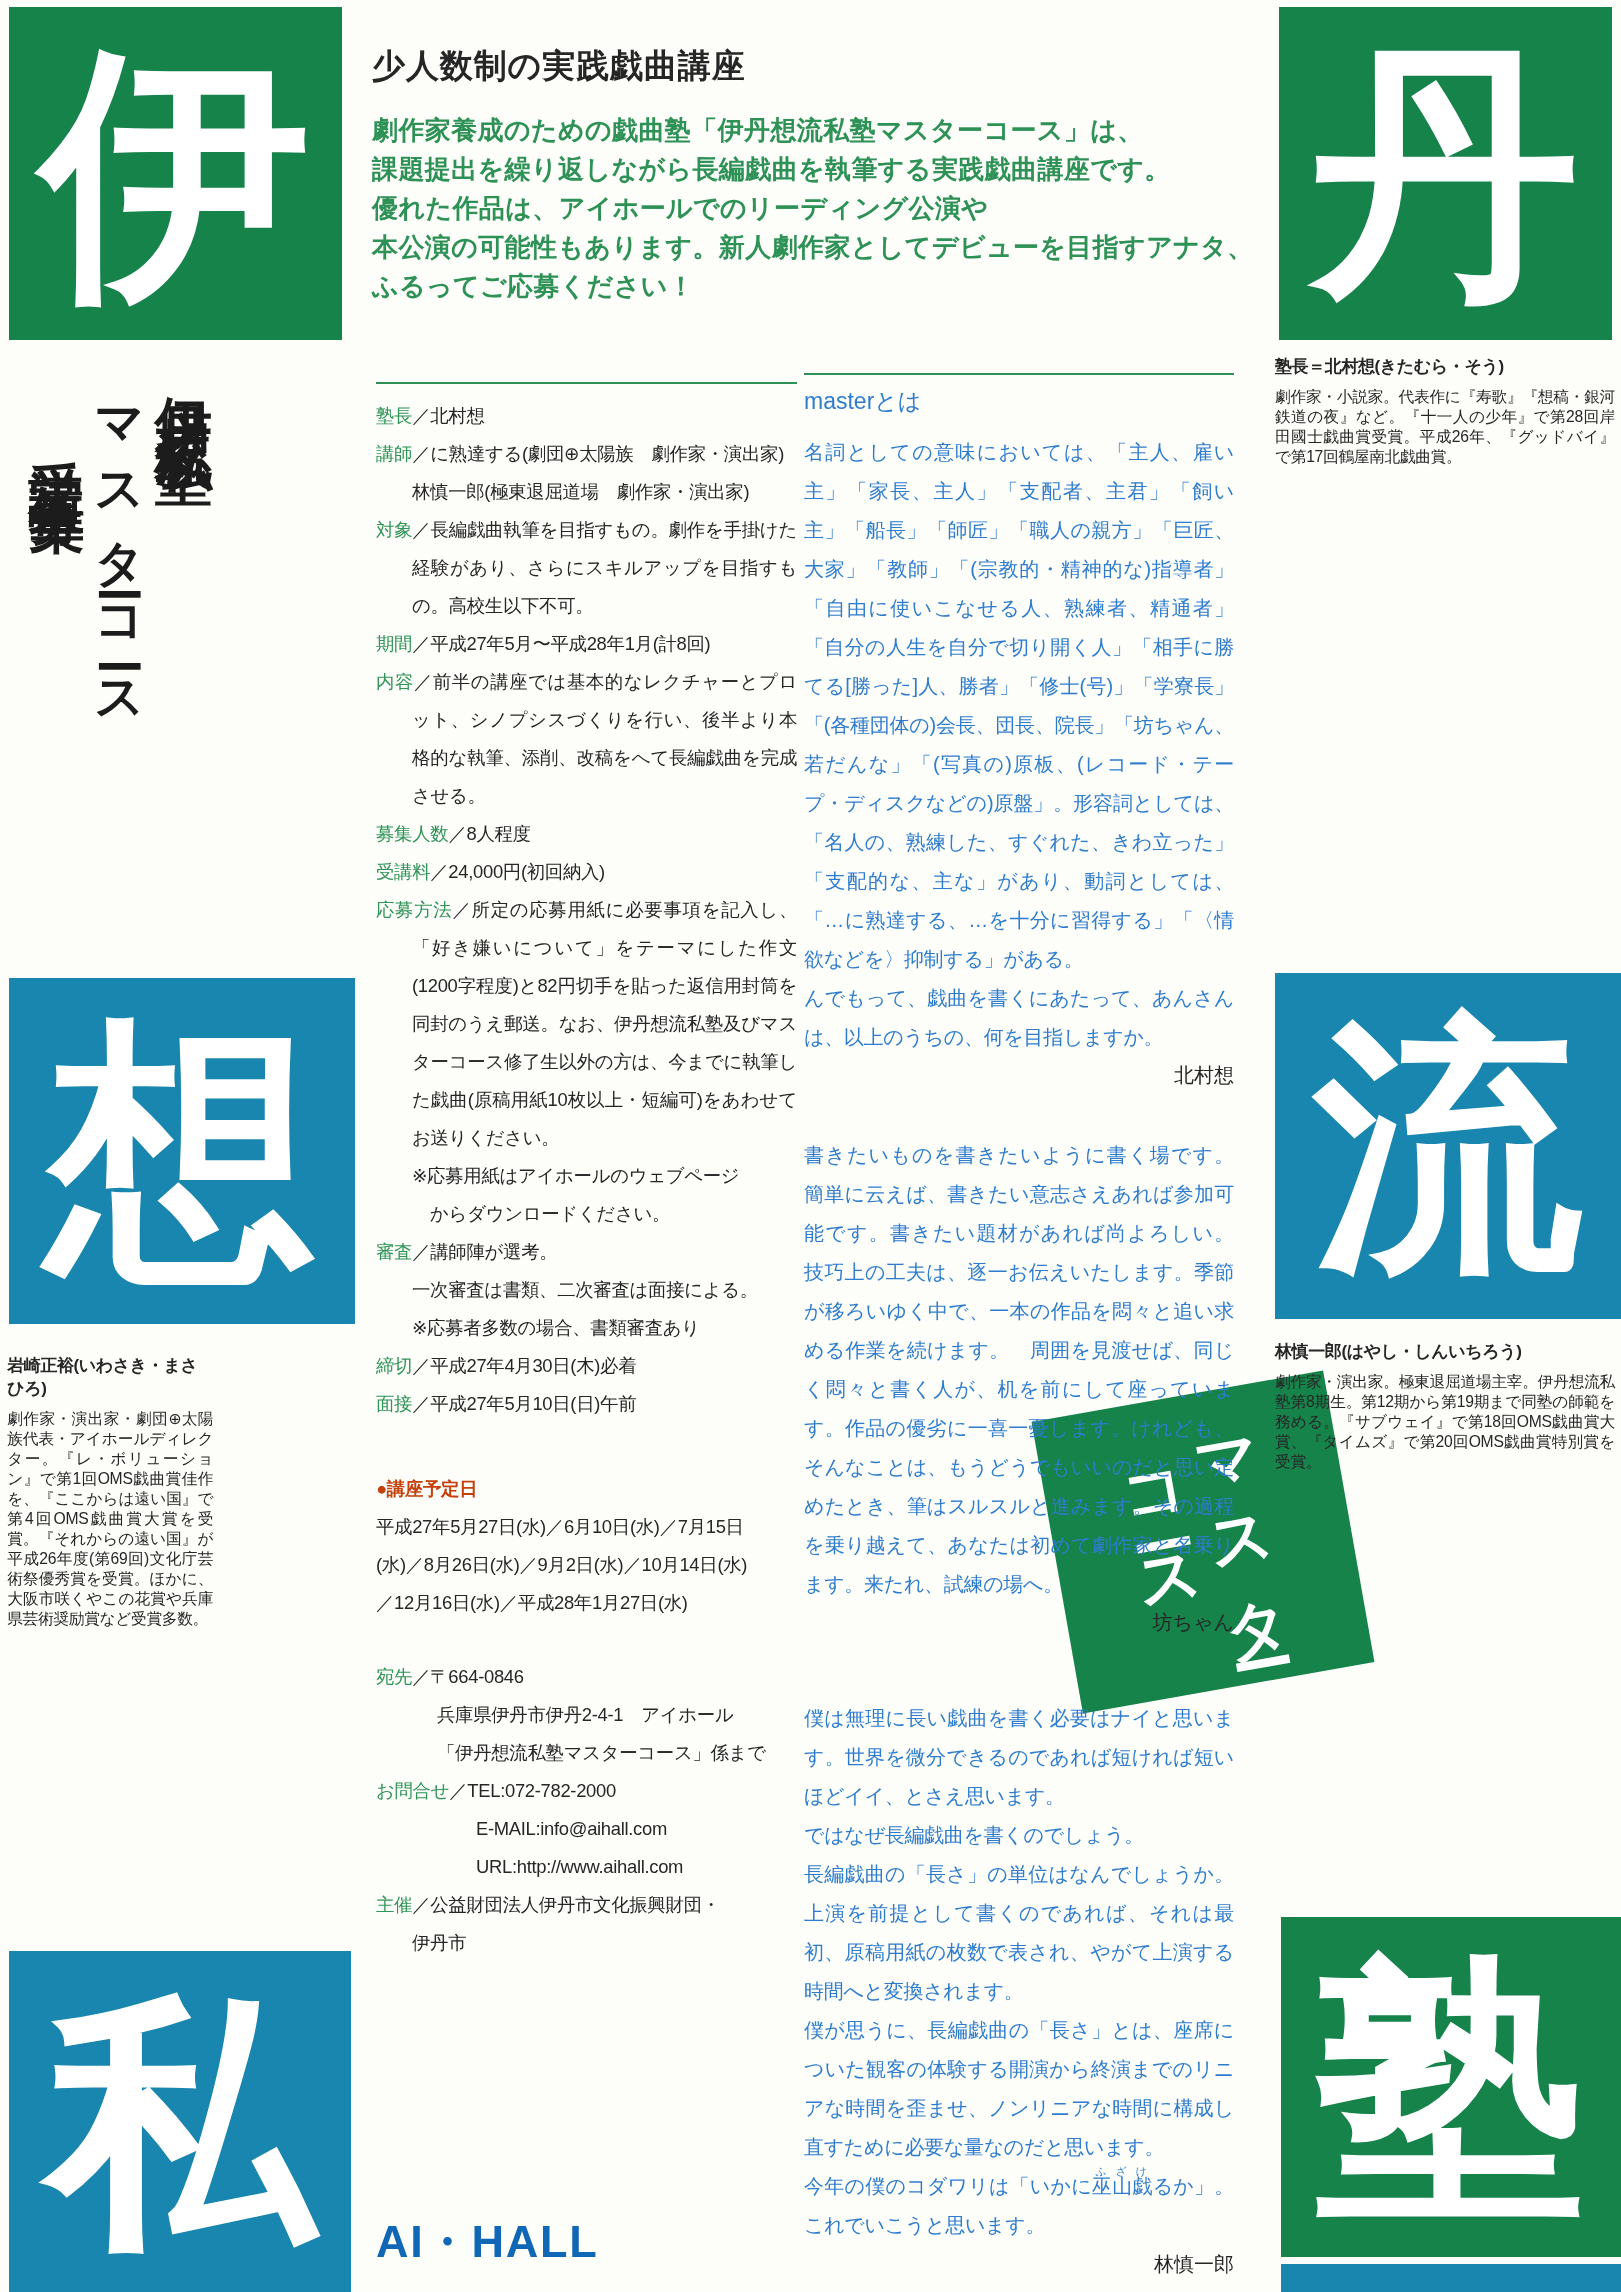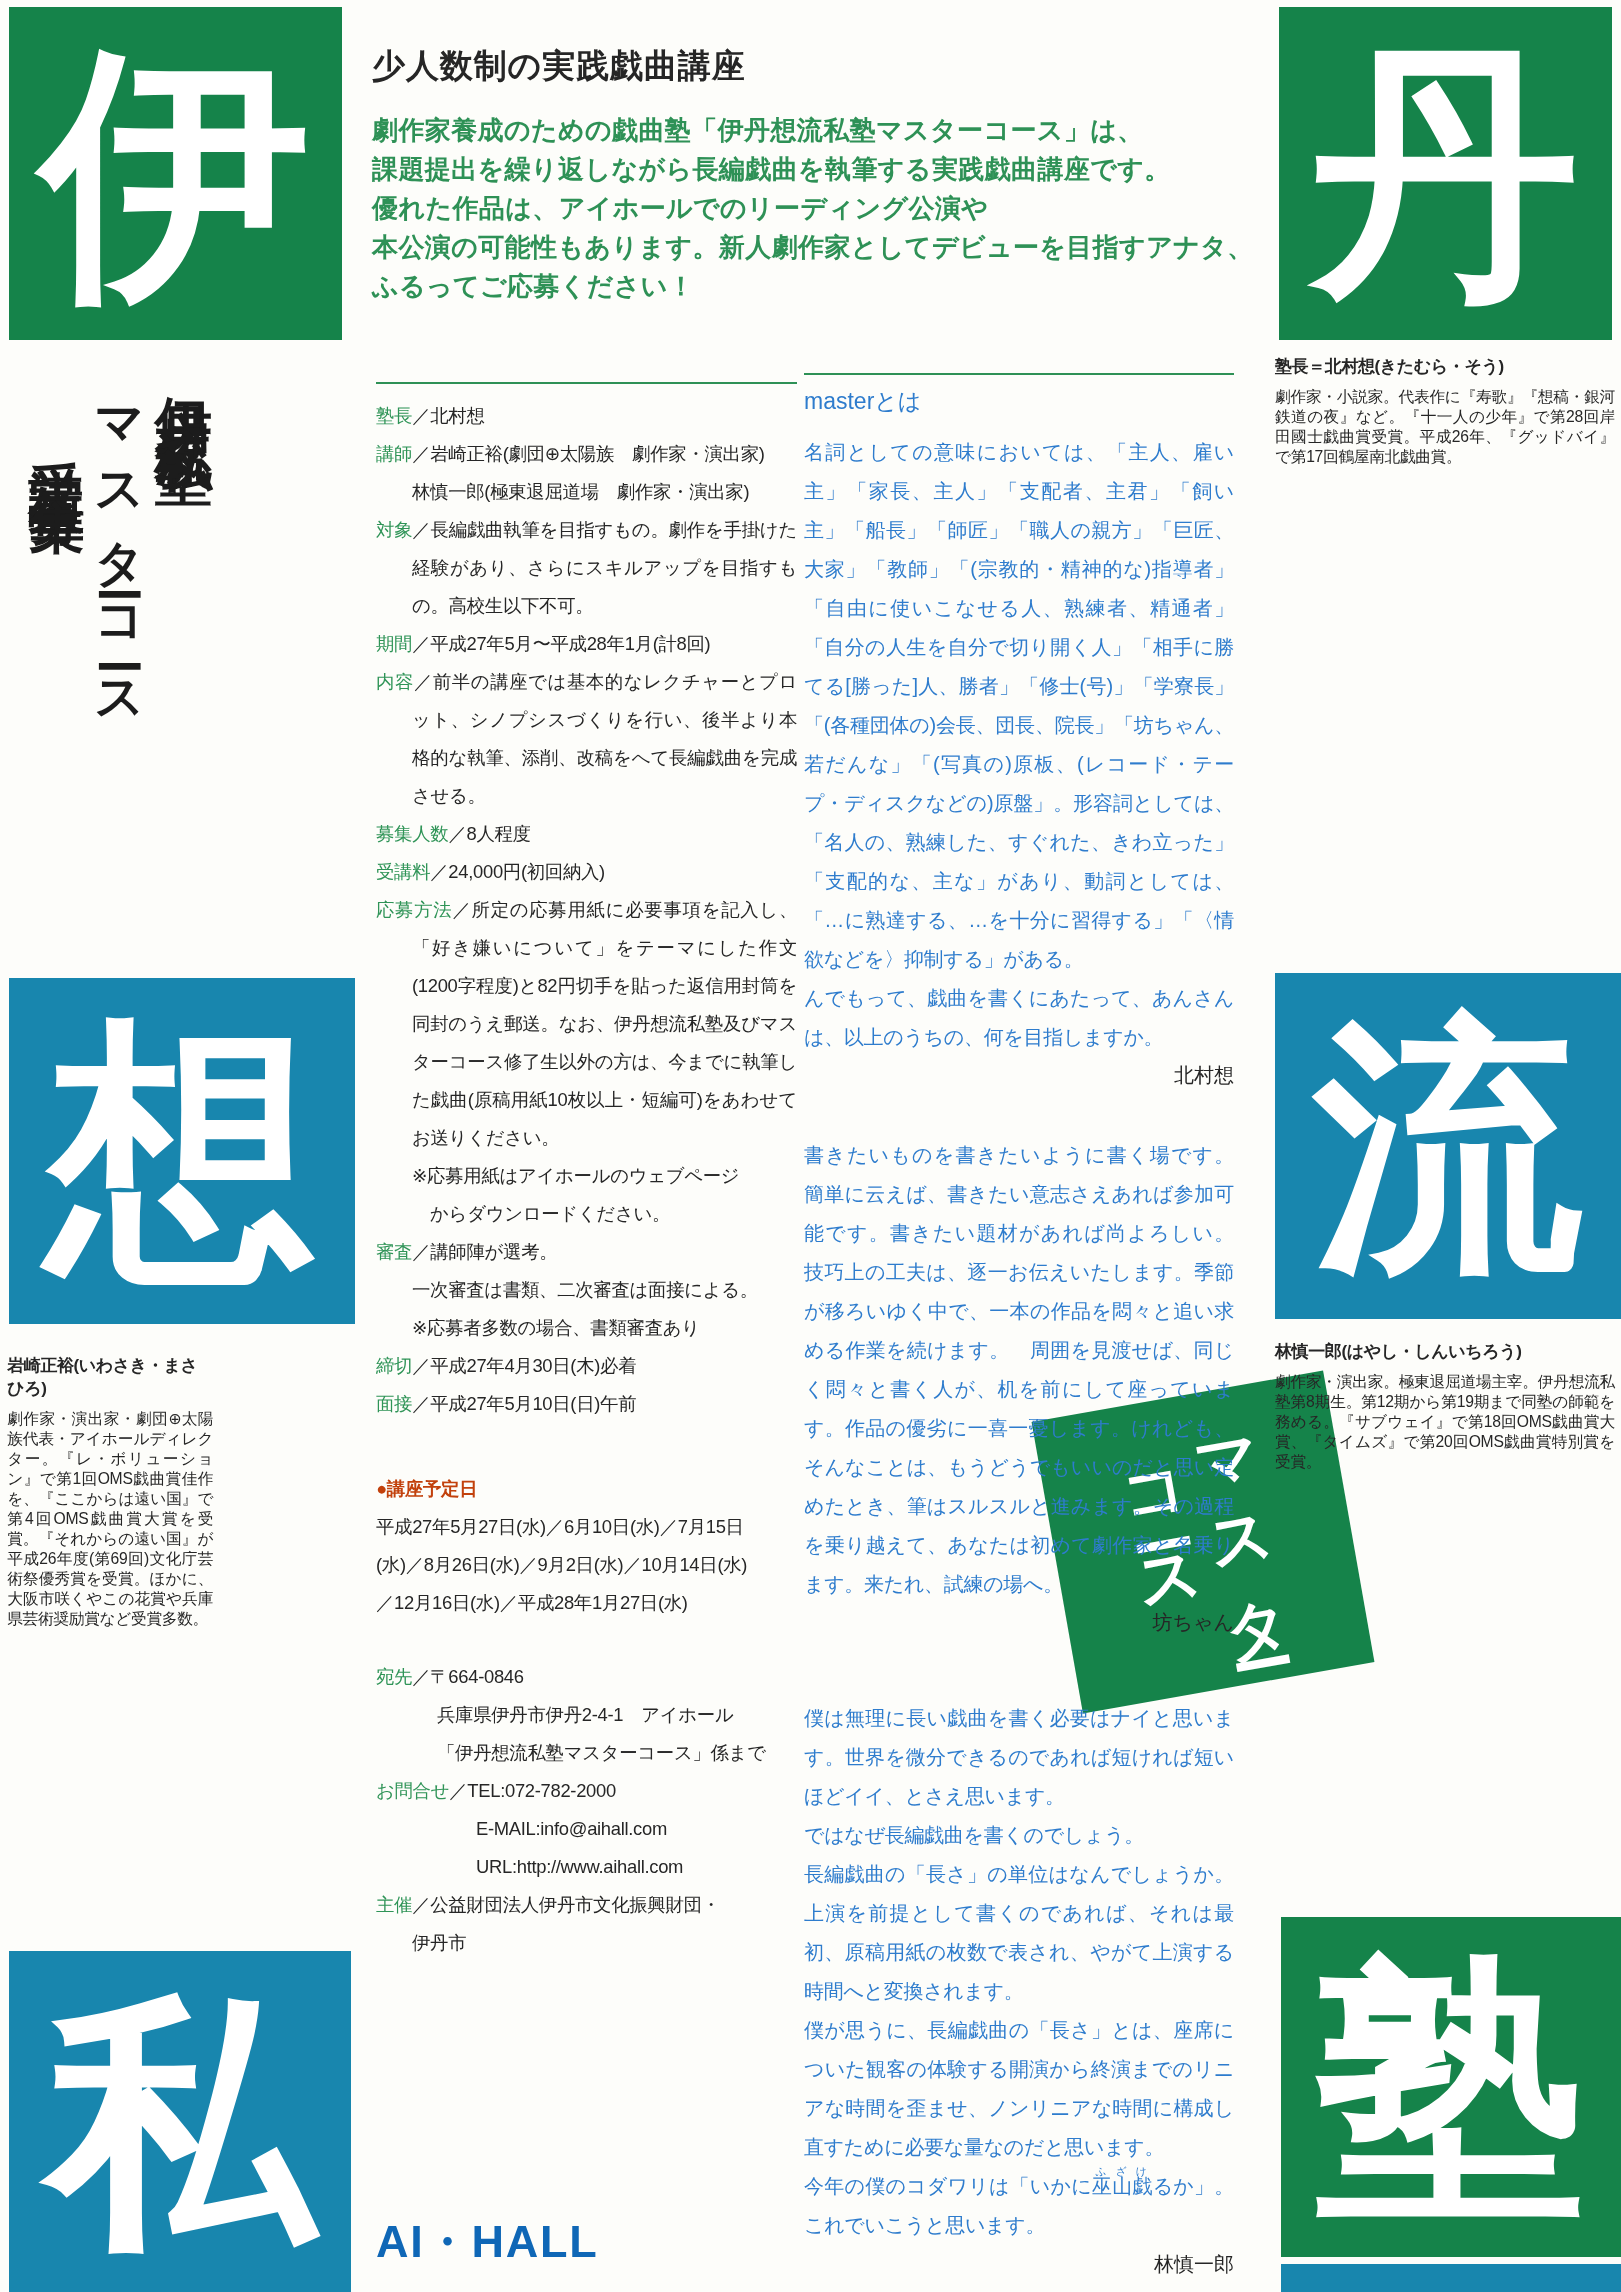--- a/index.html
+++ b/index.html
@@ -115,21 +115,21 @@
     <div class="h1">少人数制の実践戯曲講座</div>
     <div class="intro">劇作家養成のための戯曲塾「伊丹想流私塾マスターコース」は、
 課題提出を繰り返しながら長編戯曲を執筆する実践戯曲講座です。
 優れた作品は、アイホールでのリーディング公演や
 本公演の可能性もあります。新人劇作家としてデビューを目指すアナタ、
 ふるってご応募ください！</div>
   </div>
 
   <div class="col-center">
     <div class="item"><span class="lbl">塾長</span><span>／北村想</span></div>
-    <div class="item"><span class="lbl">講師</span><span>／岩崎正裕(劇団⊕太陽族　劇作家・演出家)
+    <div class="item"><span class="lbl">講師</span><span>／に熟達する(劇団⊕太陽族　劇作家・演出家)
 林慎一郎(極東退屈道場　劇作家・演出家)</span></div>
     <div class="item"><span class="lbl">対象</span><span>／長編戯曲執筆を目指すもの。劇作を手掛けた経験があり、さらにスキルアップを目指すもの。高校生以下不可。</span></div>
     <div class="item"><span class="lbl">期間</span><span>／平成27年5月〜平成28年1月(計8回)</span></div>
     <div class="item"><span class="lbl">内容</span><span>／前半の講座では基本的なレクチャーとプロット、シノプシスづくりを行い、後半より本格的な執筆、添削、改稿をへて長編戯曲を完成させる。</span></div>
     <div class="item"><span class="lbl">募集人数</span><span>／8人程度</span></div>
     <div class="item"><span class="lbl">受講料</span><span>／24,000円(初回納入)</span></div>
     <div class="item"><span class="lbl">応募方法</span><span>／所定の応募用紙に必要事項を記入し、「好き嫌いについて」をテーマにした作文(1200字程度)と82円切手を貼った返信用封筒を同封のうえ郵送。なお、伊丹想流私塾及びマスターコース修了生以外の方は、今までに執筆した戯曲(原稿用紙10枚以上・短編可)をあわせてお送りください。
 ※応募用紙はアイホールのウェブページ
 　からダウンロードください。</span></div>
     <div class="item"><span class="lbl">審査</span><span>／講師陣が選考。

